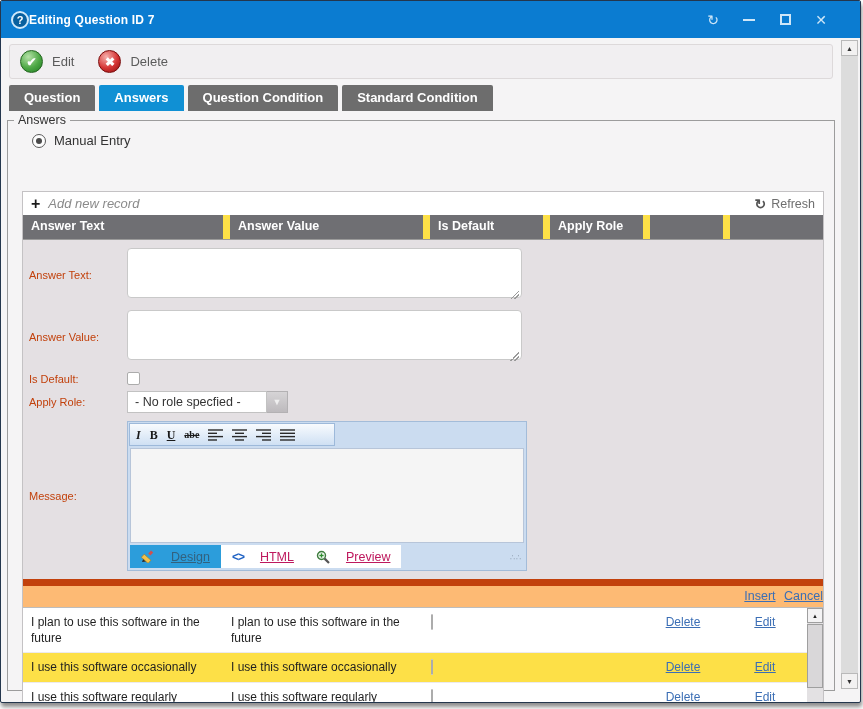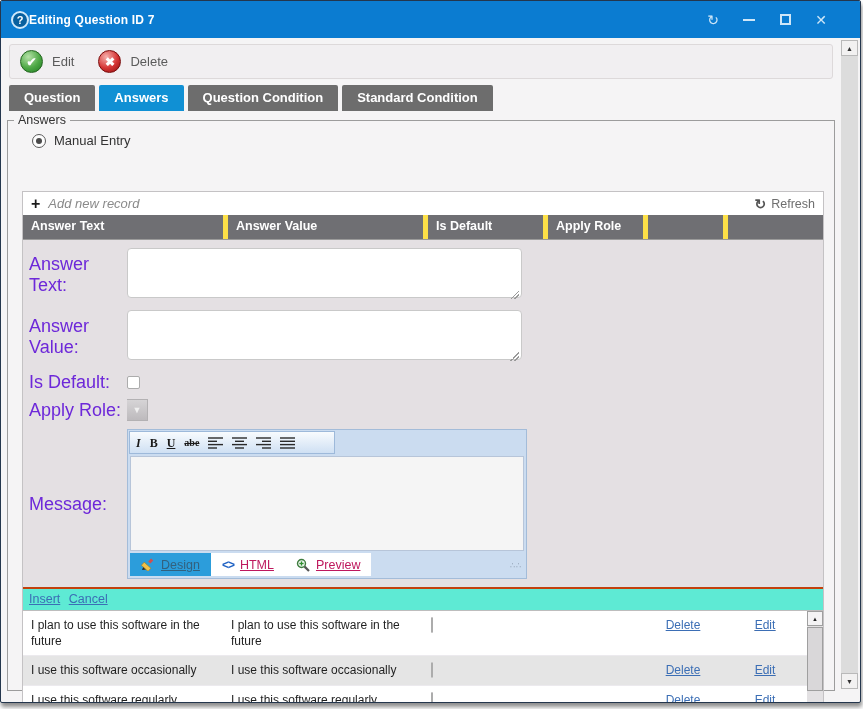--- a/index.html
+++ b/index.html
@@ -50,28 +50,28 @@
 
   
   .grid { position:absolute; left:14px; top:64px; width:802px; border:1px solid #c4c2c4; background:#fff; }
   .addbar { height:23px; background:#fff; display:flex; align-items:center; padding:0 8px; font-size:13px; }
   .plus { color:#1b1b1b; font-weight:bold; font-size:16px; margin-right:8px; line-height:1; }
   .addlabel { color:#8a8a8a;font-style:italic; }
   .refresh-link { margin-left:auto; display:flex; align-items:center; gap:5px; color:#6f6f6f; font-size:12.5px; cursor:pointer; }
   .refresh-glyph { font-size:14px; color:#555; font-weight:bold; }
 
   .ghead { display:flex; background:#6f6f73; height:24px; }
-  .ghead .hc { color:#fff; font-size:12.5px; font-weight:600; padding:4px 8px; border-left:5px solid #fde047; }
+  .ghead .hc { color:#fff; font-size:12.5px; font-weight:600; padding:4px 8px; border-left:7px solid #fde047; }
   .ghead .hc:first-child { border-left:none; }
   .c1{width:200px;} .c2{width:200px;} .c3{width:120px;} .c4{width:100px;} .c5{width:80px;} .c6{width:100px;} .c6r{width:84px;text-decoration:underline;}
 
   
   .eform { background:#e4e0e3; border-top:1px solid #9a9a9a; padding:8px 0 4px 6px; }
   .frow { display:flex; align-items:center; margin-bottom:8px; }
-  .flabel { width:98px; font-size:18px; color:#6d28d9; flex:none; }
+  .flabel { width:98px; font-size:11px; color:#c2410c; flex:none; }
   textarea.fta { width:395px; height:50px; border:1px solid #c9c9c9; border-radius:4px; resize:none;
                  background:#fff; font-family:"Liberation Sans",sans-serif; font-size:12px; padding:4px; }
   .ta-wrap { position:relative; }
   .grip { position:absolute; right:3px; bottom:3px; width:9px; height:9px;
           background:linear-gradient(135deg, transparent 0 50%, #9a9a9a 50% 57%, transparent 57% 72%, #9a9a9a 72% 79%, transparent 79%); }
   .checkbox { width:13px; height:13px; border:1px solid #acacac; border-radius:2px; background:#f2f0f2; }
   .combo { display:flex; }
   .combo-field { width:140px; height:22px; background:#fff; border:1px solid #c2c2c2; font-size:12.5px;
                  color:#333; display:flex; align-items:center; padding-left:7px; }
   .combo-btn { width:21px; height:22px; background:linear-gradient(#d6d4d6,#bdbabd); border:1px solid #b3b1b3;
@@ -83,36 +83,36 @@
   .ed-toolbar { width:206px; height:23px; background:linear-gradient(#f8fbfe,#cfe0f3); border:1px solid #9db9da;
                 display:flex; align-items:center; padding:0 6px; gap:9px; }
   .edbtn { font-size:12px; color:#1a1a1a; cursor:pointer; line-height:1; font-family:"Liberation Serif",serif; }
   .edbtn.i { font-style:italic; font-weight:bold; }
   .edbtn.b { font-weight:bold; }
   .edbtn.u { font-weight:bold; text-decoration:underline; }
   .edbtn.s { font-size:10px; text-decoration:line-through; font-weight:bold; }
   .alico { display:block; cursor:pointer; }
   .ed-content { flex:1; margin:1px 2px; background:#f5f5f5; border:1px solid #b7c5d9; }
   .ed-modes { height:26px; display:flex; align-items:stretch; padding:1px 2px 2px 2px; position:relative; }
-  .mode { display:flex; align-items:center; gap:6px; padding:0 11px; background:#fff; font-size:12.5px; cursor:pointer; }
+  .mode { display:flex; align-items:center; gap:16px; padding:0 11px; background:#fff; font-size:12.5px; cursor:pointer; }
   .mode .mlabel { text-decoration:underline; color:#be185d; }
   .mode.design { background:#2c9ddb; }
   .mode.design .mlabel { color:#33617e; }
   .htmlic { color:#1f62c4; font-weight:bold; font-size:12px; letter-spacing:-1px; }
   .gripdots { position:absolute; right:6px; bottom:6px; width:10px; height:8px; color:#8a9aac; font-size:8px; line-height:4px; letter-spacing:1px; }
 
-  .gfooter { background:#5eead4; border-top:2px solid #c2410c; padding:3px 0 4px 6px; font-size:12.5px; }
+  .gfooter { background:#fdba74; border-top:7px solid #c2410c; padding:3px 0 4px 6px; font-size:12.5px;text-align:right; }
   .gfooter a, .linktext { color:#3b6eb5; text-decoration:underline; cursor:pointer; }
   .gfooter span + span { margin-left:5px; }
 
   
   .rows { position:relative; border-top:1px solid #bdbdbd; padding-right:16px; }
   .grow { display:flex; background:#fff; border-top:1px solid #eceaee; font-size:12px; color:#1f1f1f; }
   .grow:first-child { border-top:none; }
-  .grow.alt { background:#e5e5e5; }
+  .grow.alt { background:#fde047; }
   .grow .rc { padding:6px 8px; line-height:1.35; }
   .rc.center { text-align:center; }
   .rows-scroll { position:absolute; right:0; top:0; bottom:0; width:16px; background:#e3e1e3; }
   .rs-btn { position:absolute; left:0; width:16px; height:15px; background:#f4f3f4; border:1px solid #9f9f9f;
             display:flex; align-items:center; justify-content:center; font-size:6px; color:#222; }
   .rs-btn.up { top:0; }
   .rs-thumb { position:absolute; left:0; top:16px; width:16px; height:64px; background:#d9d7d9; border:1px solid #9f9f9f; }
 </style>
 </head>
 <body>
@@ -200,20 +200,21 @@
             <span class="grip"></span>
           </div>
         </div>
         <div class="frow" style="margin-bottom:6px;">
           <div class="flabel">Is Default:</div>
           <span class="checkbox" style="background:#fff;"></span>
         </div>
         <div class="frow">
           <div class="flabel">Apply Role:</div>
           <div class="combo">
+            <div class="combo-field">- No role specfied -</div>
             <div class="combo-btn">▼</div>
           </div>
         </div>
         <div class="frow" style="margin-bottom:4px;">
           <div class="flabel">Message:</div>
 
           <div class="editor">
             <div class="ed-tbwrap">
               <div class="ed-toolbar">
                 <span class="edbtn i">I</span>

